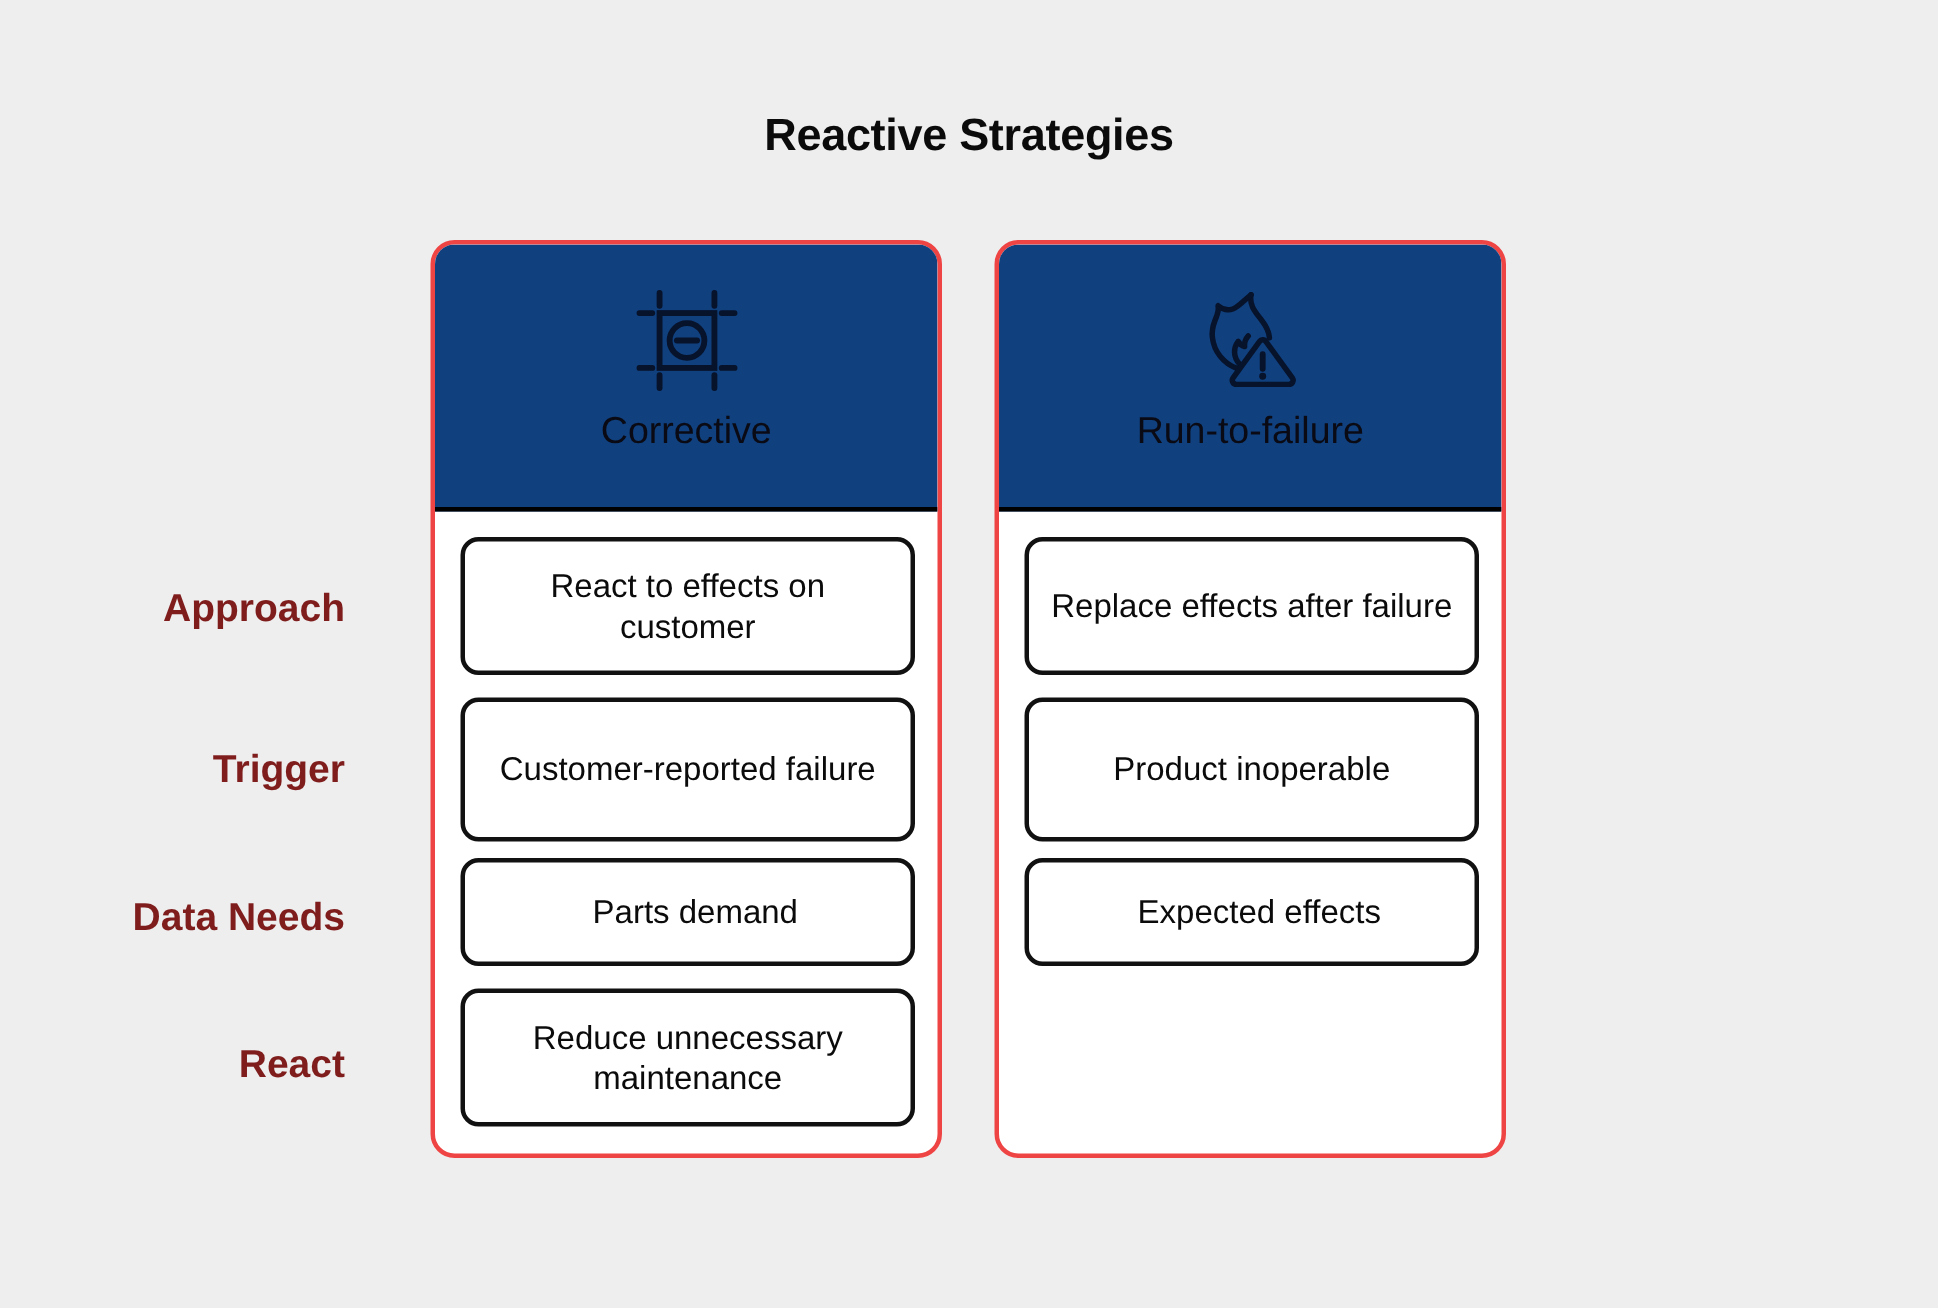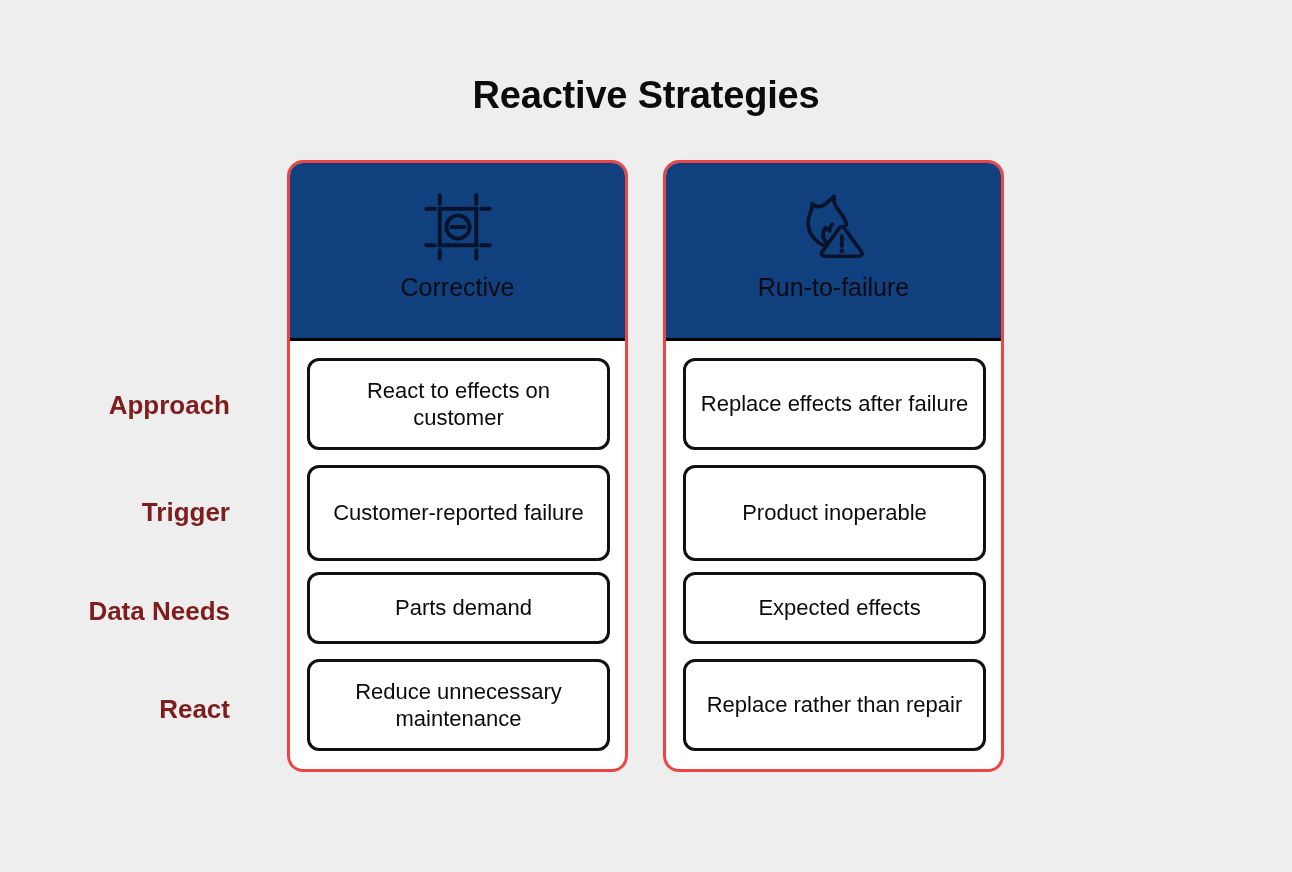--- a/index.html
+++ b/index.html
@@ -16,21 +16,21 @@
     -webkit-font-smoothing: antialiased;
   }
 
   
   .page-title {
     position: absolute;
     left: 0;
     top: 74px;
     width: 1292px;
     text-align: center;
-    font-size: 38px;
+    font-size: 30px;
     font-weight: bold;
     color: #0b0b0b;
     letter-spacing: -0.2px;
     padding-right: 0px;
   }
   .page-title-inner {
     display: inline-block;
     transform: translateX(0px);
   }
 
@@ -179,17 +179,16 @@
         <path d="M40.2 32.6 54.6 52.4c1.1 1.5 0 3.6-1.9 3.6H24.1c-1.9 0-3-2.1-1.9-3.6l14.4-19.8c0.9-1.3 2.8-1.3 3.6 0z" stroke="#07122b" stroke-width="3" stroke-linejoin="round" fill="#10407d"></path>
         <line x1="38.4" y1="39.5" x2="38.4" y2="47.5" stroke="#07122b" stroke-width="3.2" stroke-linecap="round"></line>
         <circle cx="38.4" cy="51.6" r="1.9" fill="#07122b"></circle>
       </svg>
       <div class="card-title">Run-to-failure</div>
     </div>
     <div class="card-body">
       <div class="cell cell-approach">Replace effects after failure</div>
       <div class="cell cell-trigger">Product inoperable</div>
       <div class="cell cell-data">Expected effects</div>
-      <div class="cell cell-goal">Replace rather than repair</div>
     </div>
   </div>
 
 </div>
 
 </body></html>

